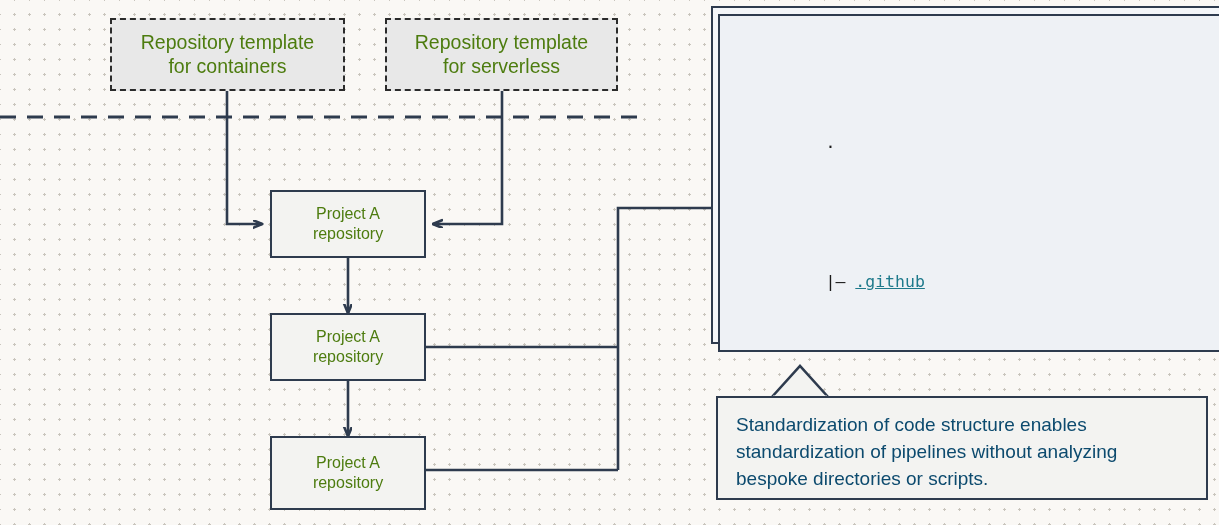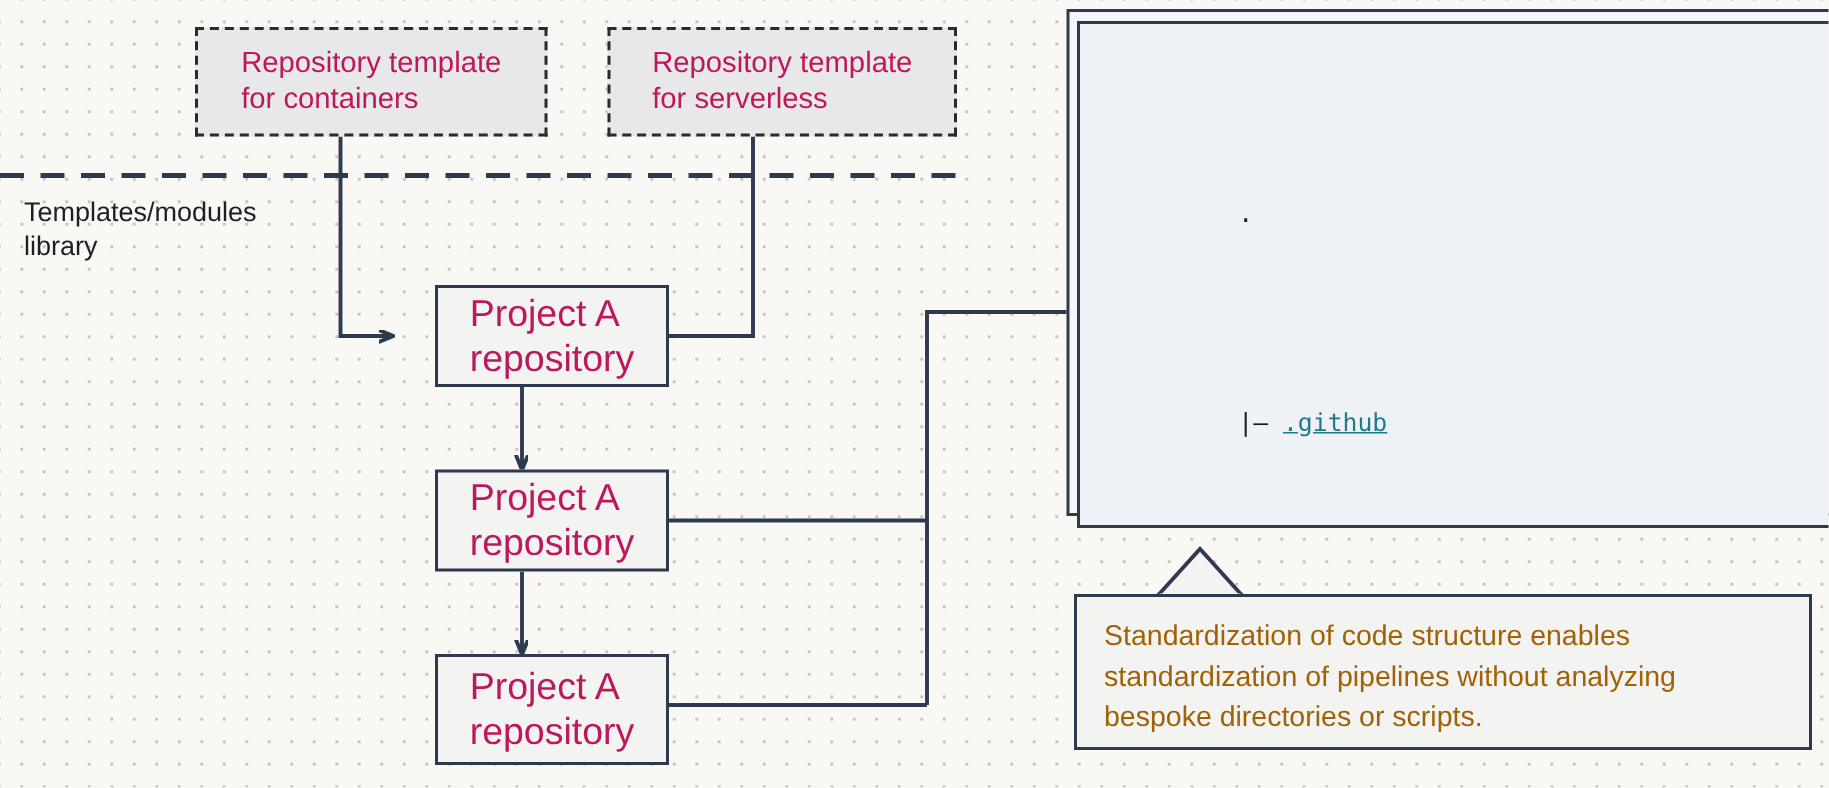--- a/index.html
+++ b/index.html
@@ -31,35 +31,35 @@
     height: 525px;
     pointer-events: none;
   }
 
   .node {
     position: absolute;
     box-sizing: border-box;
     display: flex;
     align-items: center;
     justify-content: center;
-    color: #be185d;
+    text-align: center;
+    color: #4d7c0f;
     line-height: 1.22;
-    margin-left: 20px;
   }
 
   .tmpl-box {
     background: #e8e8e8;
     border: 2.5px dashed #2b2b2b;
     font-size: 19.5px;
   }
 
   .repo-box {
     background: #f3f3f1;
     border: 2.5px solid #2e3b4e;
-    font-size: 25px;
+    font-size: 16px;
   }
 
   .divider-label {
     position: absolute;
     font-size: 18px;
     color: #1f1f1f;
     line-height: 1.25;
     white-space: pre-line;
   }
 
@@ -91,21 +91,21 @@
   }
 
   .callout {
     position: absolute;
     box-sizing: border-box;
     background: #f3f3f1;
     border: 2.5px solid #2e3b4e;
     padding: 14px 18px 0 18px;
     font-size: 19px;
     line-height: 1.42;
-    color: #a16207;
+    color: #0c4a6e;
   }
   .callout p {
     margin: 0;
   }
 </style>
 </head>
 <body>
 
 <div id="canvas">
 
@@ -137,22 +137,20 @@
   <div class="node tmpl-box" style="left:110px; top:18px; width:235px; height:73px;">
     <span style="white-space: pre-line;">Repository template
 for containers</span>
   </div>
 
   <div class="node tmpl-box" style="left:385px; top:18px; width:233px; height:73px;">
     <span style="white-space: pre-line;">Repository template
 for serverless</span>
   </div>
 
-  <div class="divider-label" style="left:16px; top:130px; width:210px;">Templates/modules
-library</div>
 
   <div class="node repo-box" style="left:270px; top:190px; width:156px; height:68px;">
     <span style="white-space: pre-line;">Project A
 repository</span>
   </div>
 
   <div class="node repo-box" style="left:270px; top:313px; width:156px; height:68px;">
     <span style="white-space: pre-line;">Project A
 repository</span>
   </div>

